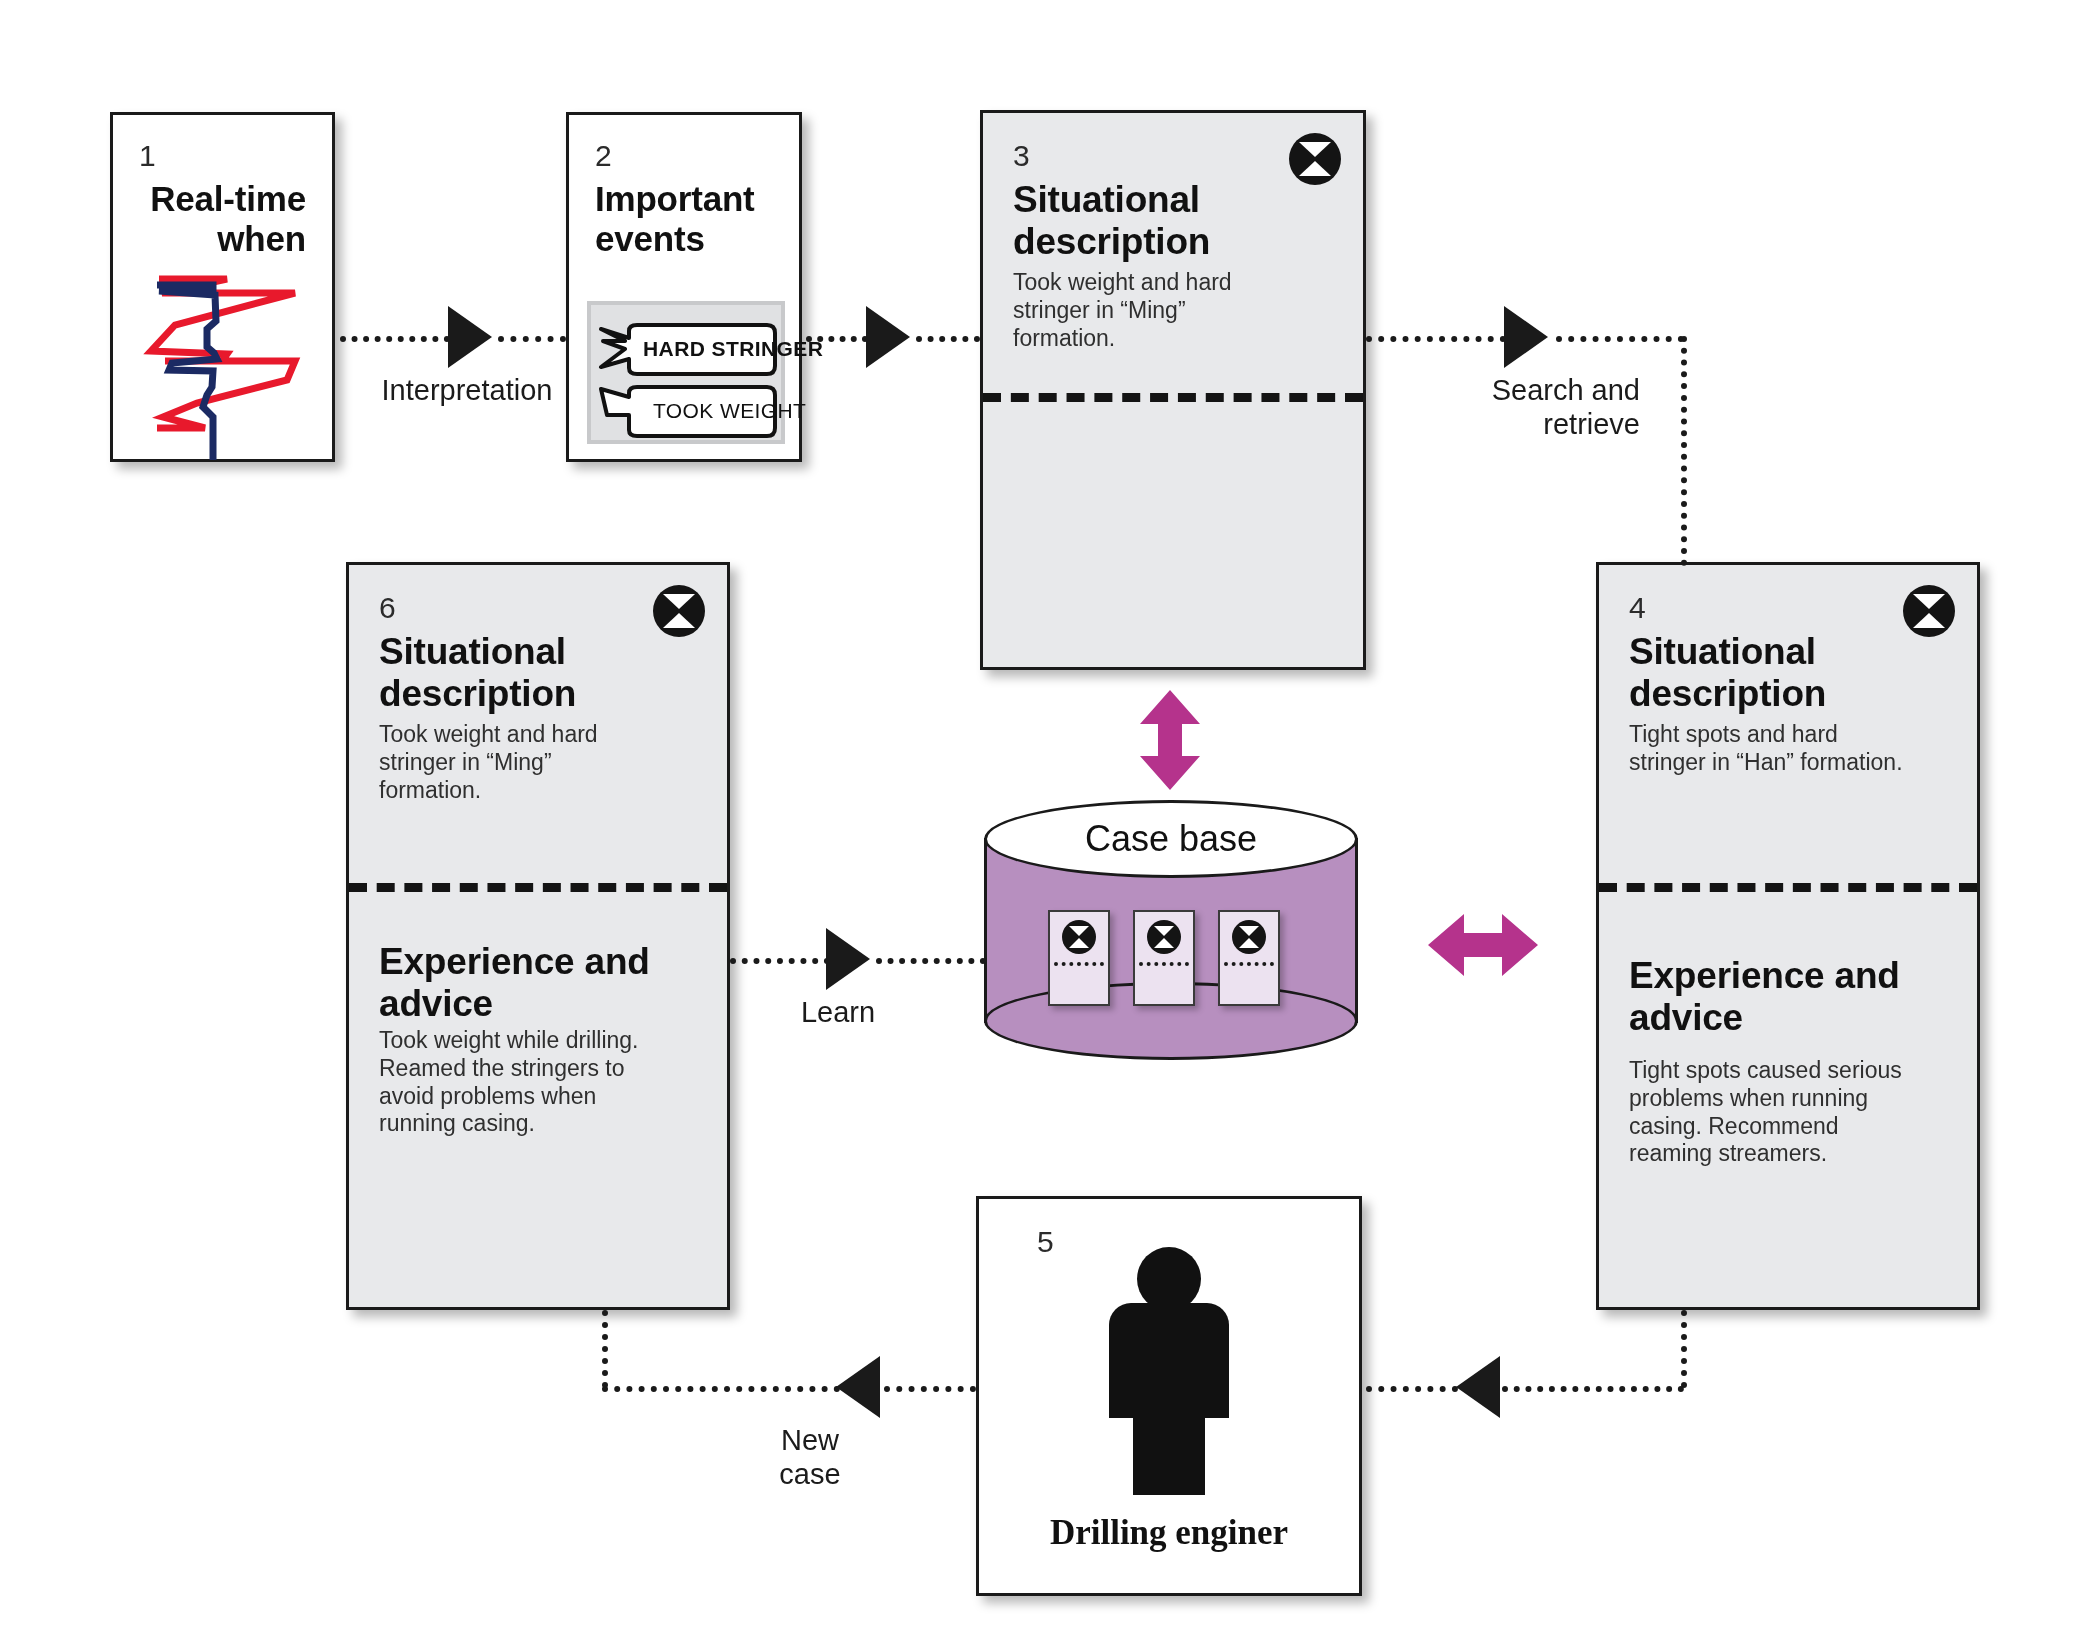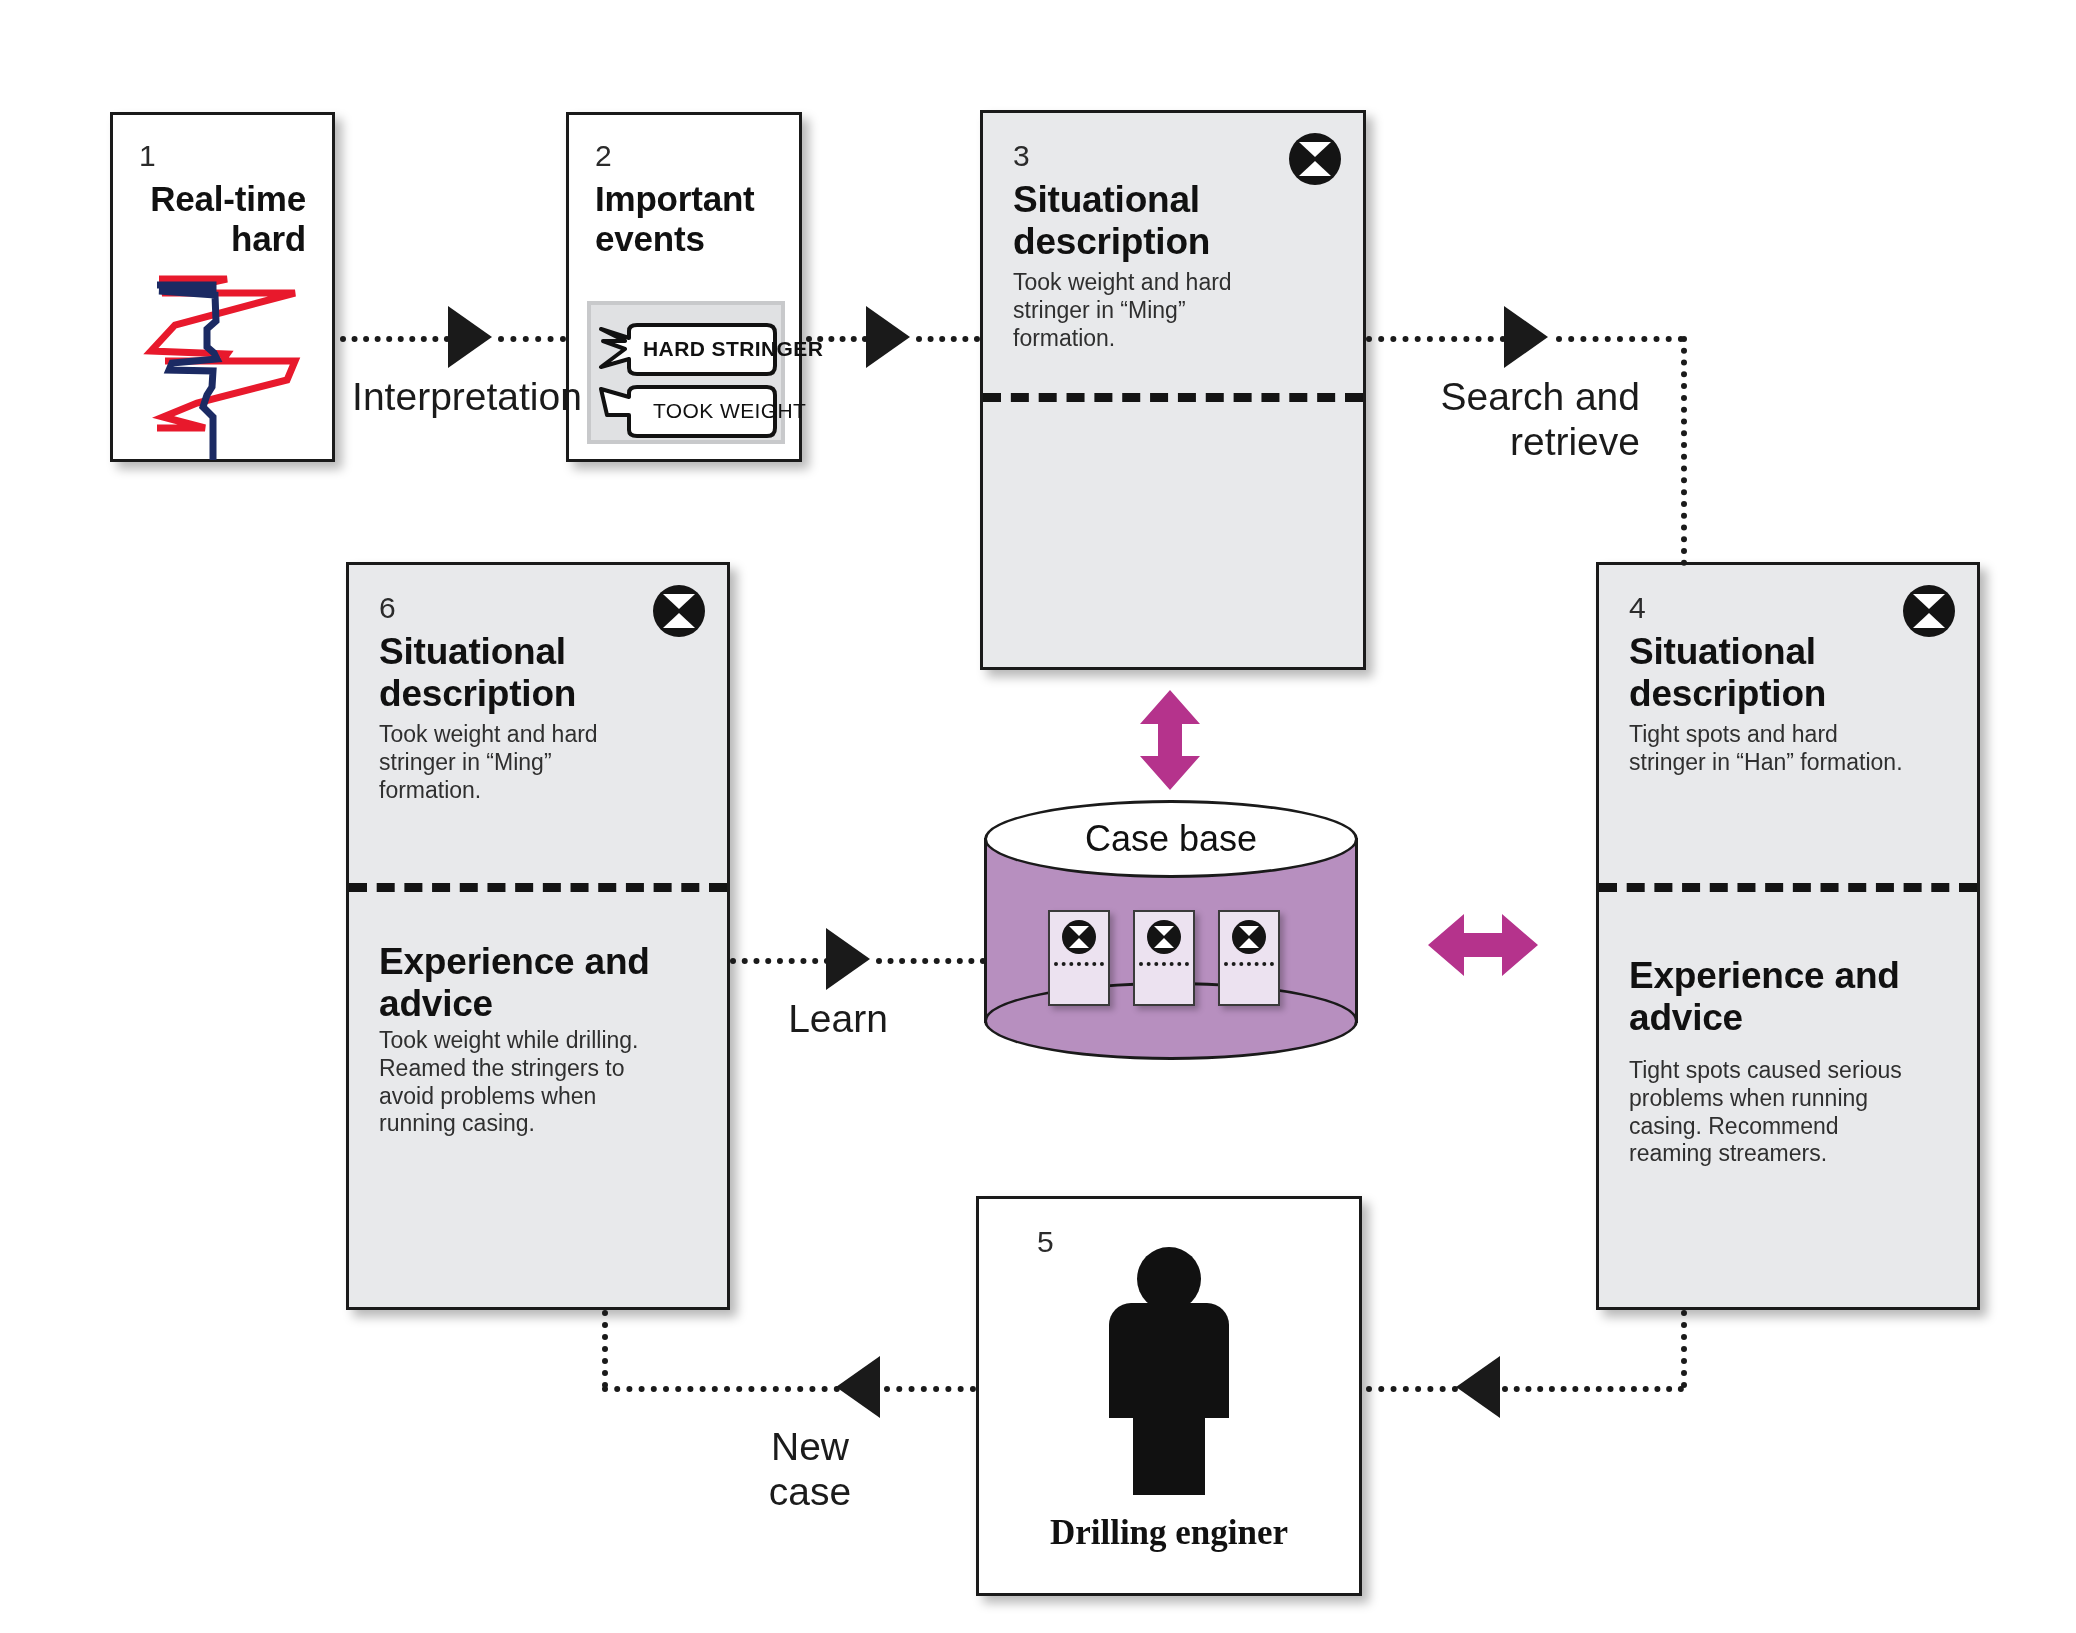--- a/index.html
+++ b/index.html
@@ -75,21 +75,21 @@
   }
 
   
   .tri-r, .tri-l {
     position: absolute;
     width: 0; height: 0;
   }
 
   .conn-label {
     position: absolute;
-    font-size: 39px;
+    font-size: 29px;
     color: #1b1b1b;
     line-height: 1.16;
     text-align: center;
     white-space: pre-line;
   }
 
   
   .mag { position: absolute; }
 
   
@@ -184,21 +184,21 @@
 </head>
 <body>
 
 <div id="stage">
 
   <div class="card" id="card1" style="left:110px; top:112px; width:225px; height:350px;">
     <div class="pad" style="padding:26px 26px 0 26px;">
       <div class="num">1</div>
       <div class="ttl" style="font-size:35px;text-align:right;">
         <span>Real-time</span><br>
-        <span>hard</span>
+        <span>when</span>
       </div>
     </div>
 
     <svg style="position:absolute; left:14px; top:140px;" width="200" height="205" viewBox="0 0 200 205">
       <polyline fill="none" stroke="#e8192c" stroke-width="7" stroke-linejoin="miter" points="32,24 100,24 35,38 168,38 48,70 24,96 100,99 95,106 38,106 168,106 160,125 70,148 36,162 78,173 30,173"></polyline>
       <polyline fill="none" stroke="#1b2a63" stroke-width="7" stroke-linejoin="miter" points="30,30 86,30 86,36 32,36 88,40 89,66 80,74 80,92 87,98 90,104 45,108 42,115 86,116 85,132 80,140 76,152 82,158 86,162 86,205"></polyline>
     </svg>
   </div>
 
   <div class="card" id="card2" style="left:566px; top:112px; width:236px; height:350px;">

